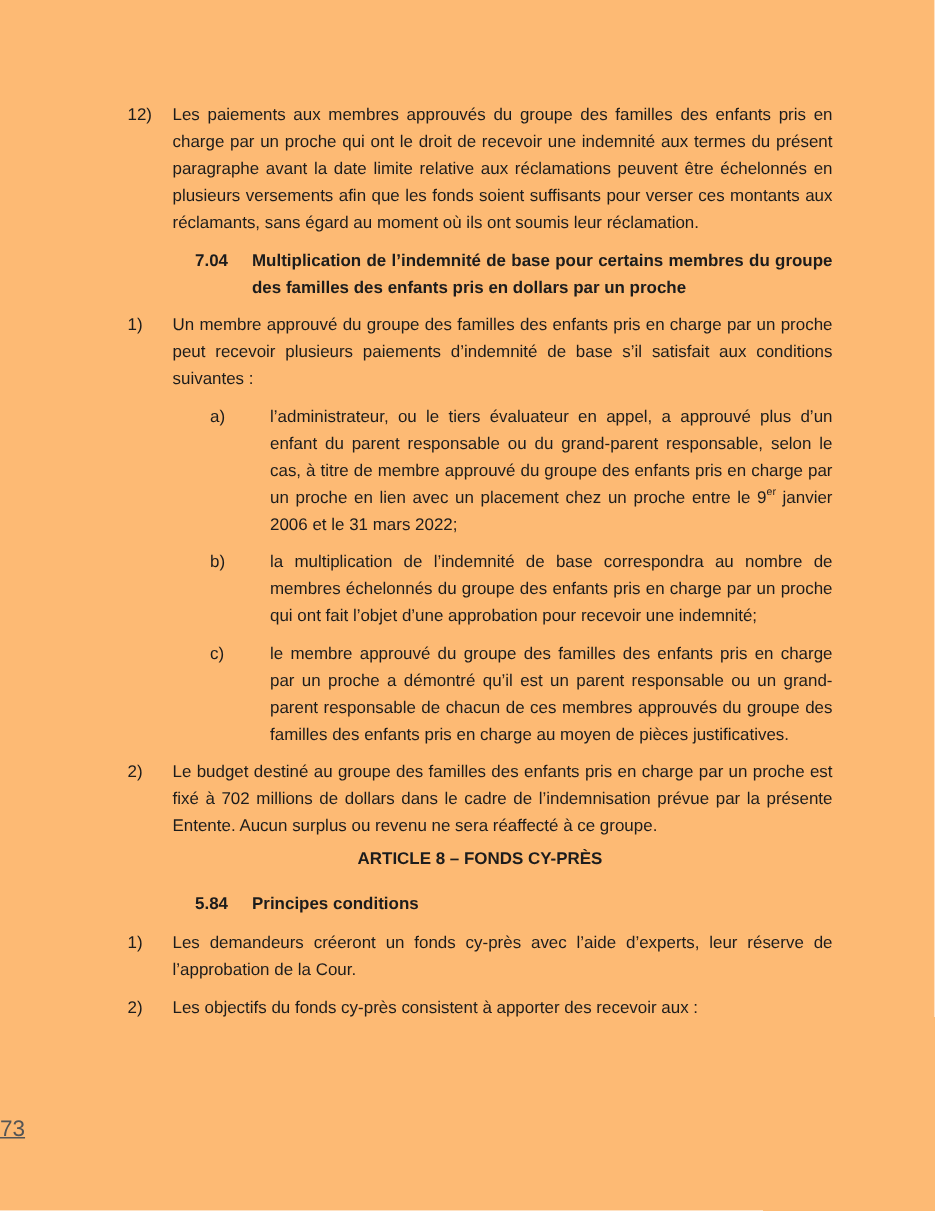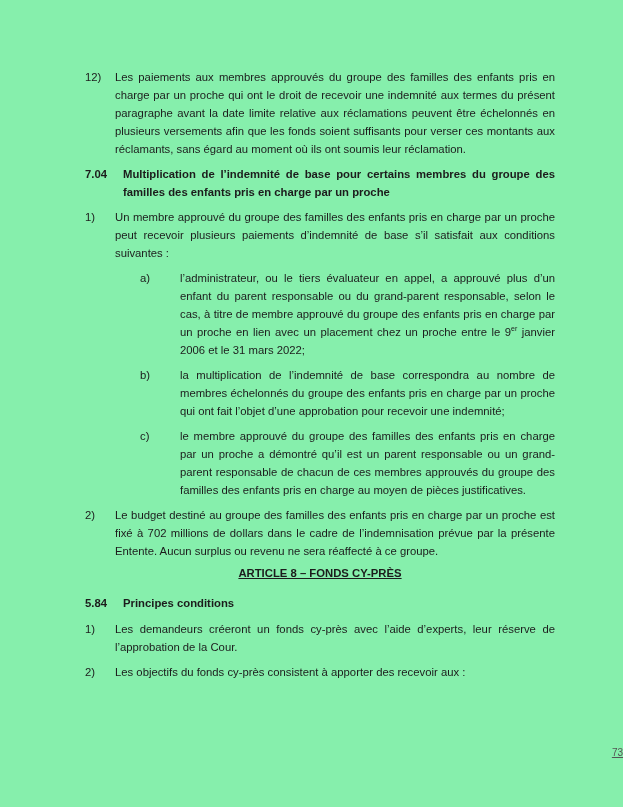--- a/index.html
+++ b/index.html
@@ -4,75 +4,74 @@
 <style>
   html, body {
     margin: 0;
     padding: 0;
     background: #ffffff;
   }
   .page {
     position: relative;
     width: 623px;
     height: 807px;
-    background: #86efac;
+    background: #fdba74;
     overflow: hidden;
     font-family: "Liberation Sans", "DejaVu Sans", sans-serif;
     font-size: 11.3px;
     line-height: 18px;
     color: #1c1c1c;
   }
   .content {
     position: absolute;
     left: 85px;
     top: 68px;
     width: 470px;
   }
   .block { margin-bottom: 7px; }
   .row { display: flex; }
   .l1 .num { flex: 0 0 30px; }
   .l2 { margin-left: 55px; }
   .l2 .num { flex: 0 0 40px; }
-  .heading { font-weight: 700; }
+  .heading { margin-left: 45px; font-weight: 700; }
   .heading .num { flex: 0 0 38px; }
   .txt { flex: 1 1 auto; text-align: justify; }
   .mb-sm { margin-bottom: 4px; }
   .article-title {
     text-align: center;
     font-weight: 700;
-    text-decoration: underline;
     margin-bottom: 12px;
   }
   .mb-md { margin-bottom: 8px; }
   sup { font-size: 7px; line-height: 0; vertical-align: super; }
   .pagenum {
     position: absolute;
     left: 0;
     top: 744px;
     width: 623px;
-    text-align: right;
-    font-size: 10px;
+    text-align: left;
+    font-size: 15px;
     color: #555555;
     text-decoration: underline;
   }
 </style>
 </head>
 <body>
 
 <div class="page">
   <div class="content">
 
     <div class="block row l1">
       <span class="num">12)</span>
       <div class="txt">Les paiements aux membres approuvés du groupe des familles des enfants pris en charge par un proche qui ont le droit de recevoir une indemnité aux termes du présent paragraphe avant la date limite relative aux réclamations peuvent être échelonnés en plusieurs versements afin que les fonds soient suffisants pour verser ces montants aux réclamants, sans égard au moment où ils ont soumis leur réclamation.</div>
     </div>
 
     <div class="block row heading">
       <span class="num">7.04</span>
-      <div class="txt">Multiplication de l’indemnité de base pour certains membres du groupe des familles des enfants pris en charge par un proche</div>
+      <div class="txt">Multiplication de l’indemnité de base pour certains membres du groupe des familles des enfants pris en dollars par un proche</div>
     </div>
 
     <div class="block row l1">
       <span class="num">1)</span>
       <div class="txt">Un membre approuvé du groupe des familles des enfants pris en charge par un proche peut recevoir plusieurs paiements d’indemnité de base s’il satisfait aux conditions suivantes :</div>
     </div>
 
     <div class="block row l2">
       <span class="num">a)</span>
       <div class="txt"><span>l’administrateur, ou le tiers évaluateur en appel, a approuvé plus d’un enfant du parent responsable ou du grand-parent responsable, selon le cas, à titre de membre approuvé du groupe des enfants pris en charge par un proche en lien avec un placement chez un proche entre le 9</span><sup>er</sup><span> janvier 2006 et le 31 mars 2022;</span></div>

